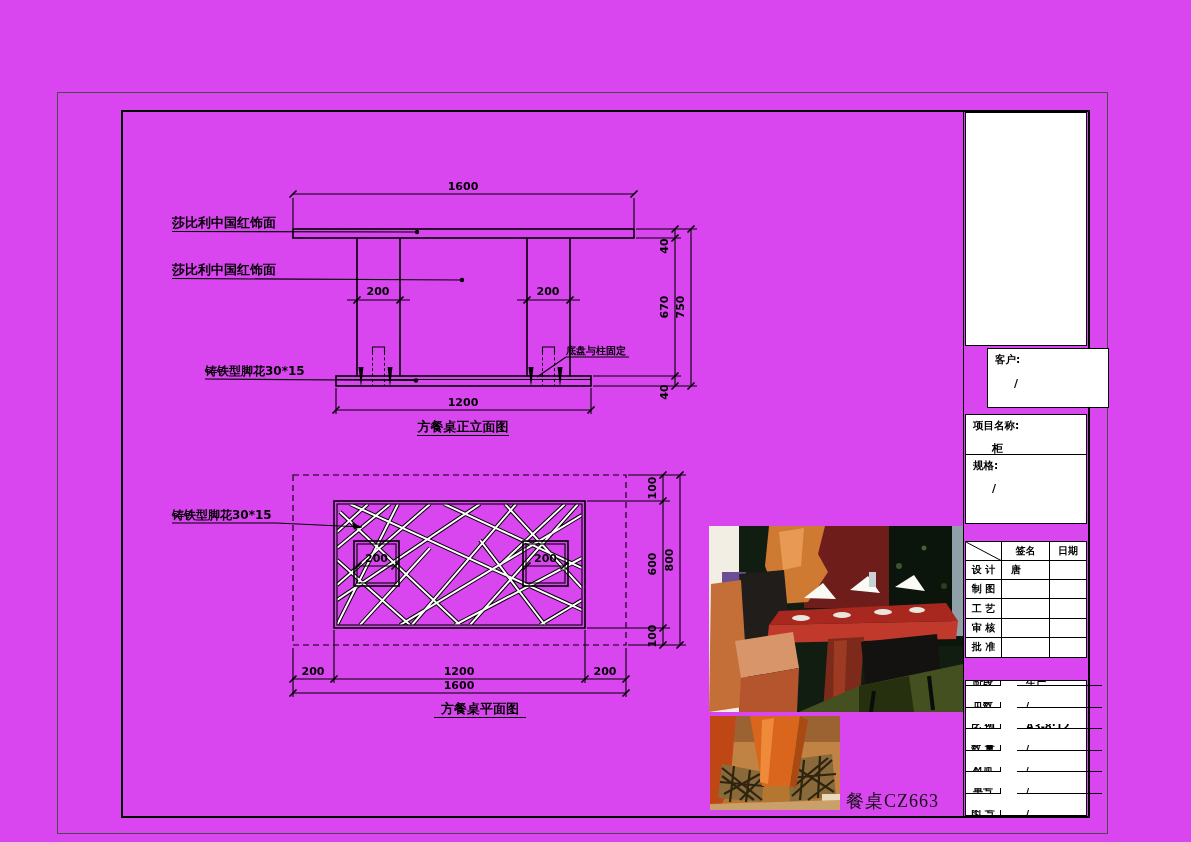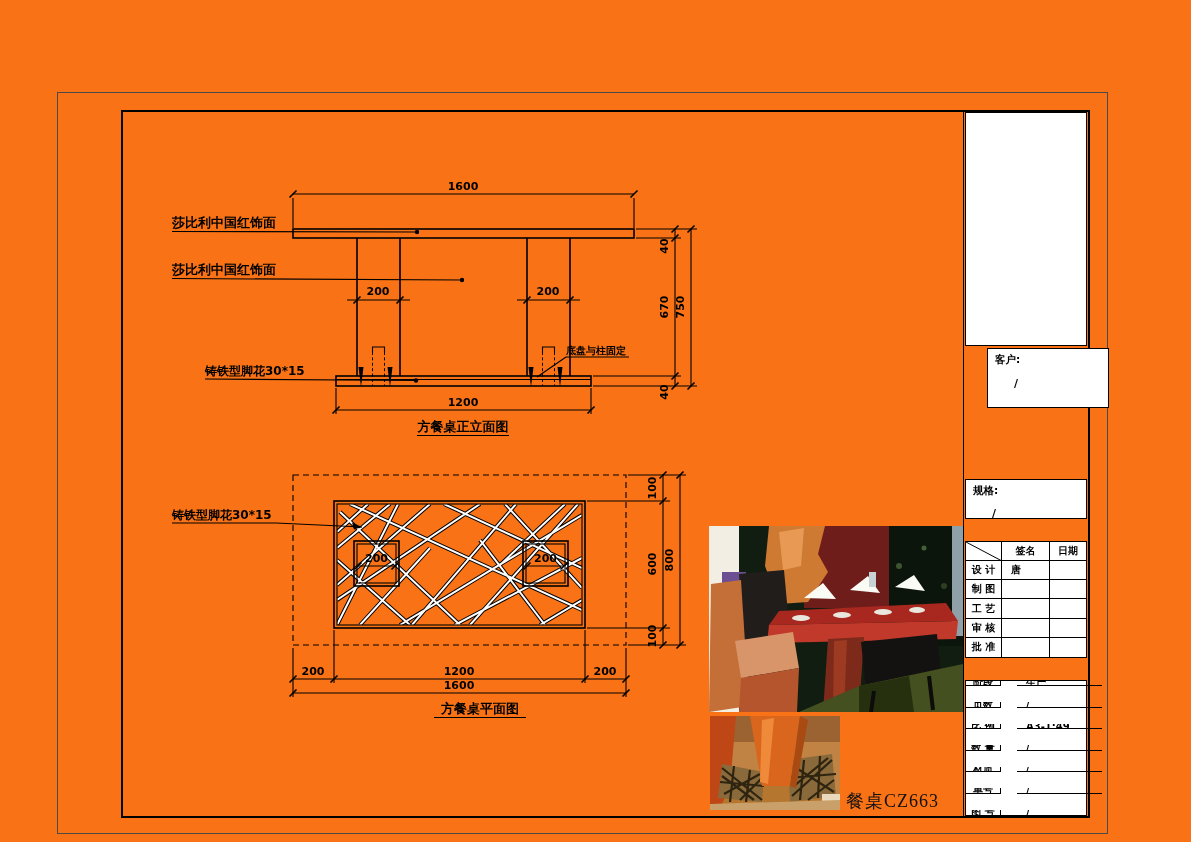--- a/index.html
+++ b/index.html
@@ -1,16 +1,16 @@
 <!DOCTYPE html>
 <html><head>
 <meta charset="utf-8">
 <style>
   html,body{margin:0;padding:0;background:#fff;}
-  #sheet{position:relative;width:1191px;height:842px;background:#f97316;overflow:hidden;
+  #sheet{position:relative;width:1191px;height:842px;background:#d946ef;overflow:hidden;
          font-family:"DejaVu Sans","Liberation Sans",sans-serif;color:#000;}
   .abs{position:absolute;}
   #outer-border{left:57px;top:92px;width:1049px;height:740px;border:1px solid #4a4a4a;}
   #inner-frame{left:121px;top:110px;width:965px;height:704px;border:2px solid #000;}
   #tb-divider{left:963px;top:110px;width:0;height:706px;border-left:1.5px solid #000;}
 
   
   svg{position:absolute;left:0;top:0;}
   .ln{stroke:#000;stroke-width:1.1;fill:none;}
   .ln2{stroke:#000;stroke-width:1.6;fill:none;}
@@ -247,22 +247,26 @@
     </g>
   </svg>
 
   <div class="abs tb-box" style="top:112px;height:234px;"></div>
 
   <div class="abs tb-box" style="top:348px;height:60px;margin-left:22px;">
     <div class="tb-label">客户:</div>
     <div class="tb-value" style="top:28px;">/</div>
   </div>
 
-
-  <div class="abs tb-box" style="top:479px;height:40px;">
+  <div class="abs tb-box" style="top:414px;height:56px;">
+    <div class="tb-label">项目名称:</div>
+    <div class="tb-value" style="top:26px;">柜</div>
+  </div>
+
+  <div class="abs tb-box" style="top:454px;height:70px;">
     <div class="tb-label">规格:</div>
     <div class="tb-value" style="top:27px;">/</div>
   </div>
 
   <div class="grid-table" style="top:541px;height:117px;grid-template-columns:36px 48px 36px;grid-template-rows:repeat(6,1fr);">
     <div class="cell" style="position:relative;">
       <svg width="36" height="19" viewBox="0 0 36 19" style="position:absolute;left:0;top:0;">
           <line x1="0" y1="0" x2="36" y2="19" stroke="#000" stroke-width="1"></line>
         </svg>
     </div>
@@ -289,21 +293,21 @@
     <div class="cell val last-row"></div>
     <div class="cell last-col last-row"></div>
   </div>
 
   <div class="grid-table" style="top:680px;height:136px;grid-template-columns:35px 85px;grid-template-rows:repeat(7,1fr);gap:16px;">
     <div class="cell">阶段</div>
     <div class="cell last-col val">生产</div>
     <div class="cell">页数</div>
     <div class="cell last-col val">/</div>
     <div class="cell">比 例</div>
-    <div class="cell last-col val">A3-1:49</div>
+    <div class="cell last-col val">A3-8:12</div>
     <div class="cell">数 量</div>
     <div class="cell last-col val">/</div>
     <div class="cell">材质</div>
     <div class="cell last-col val">/</div>
     <div class="cell">单号</div>
     <div class="cell last-col val">/</div>
     <div class="cell last-row">图 号</div>
     <div class="cell last-col last-row val">/</div>
   </div>
 

